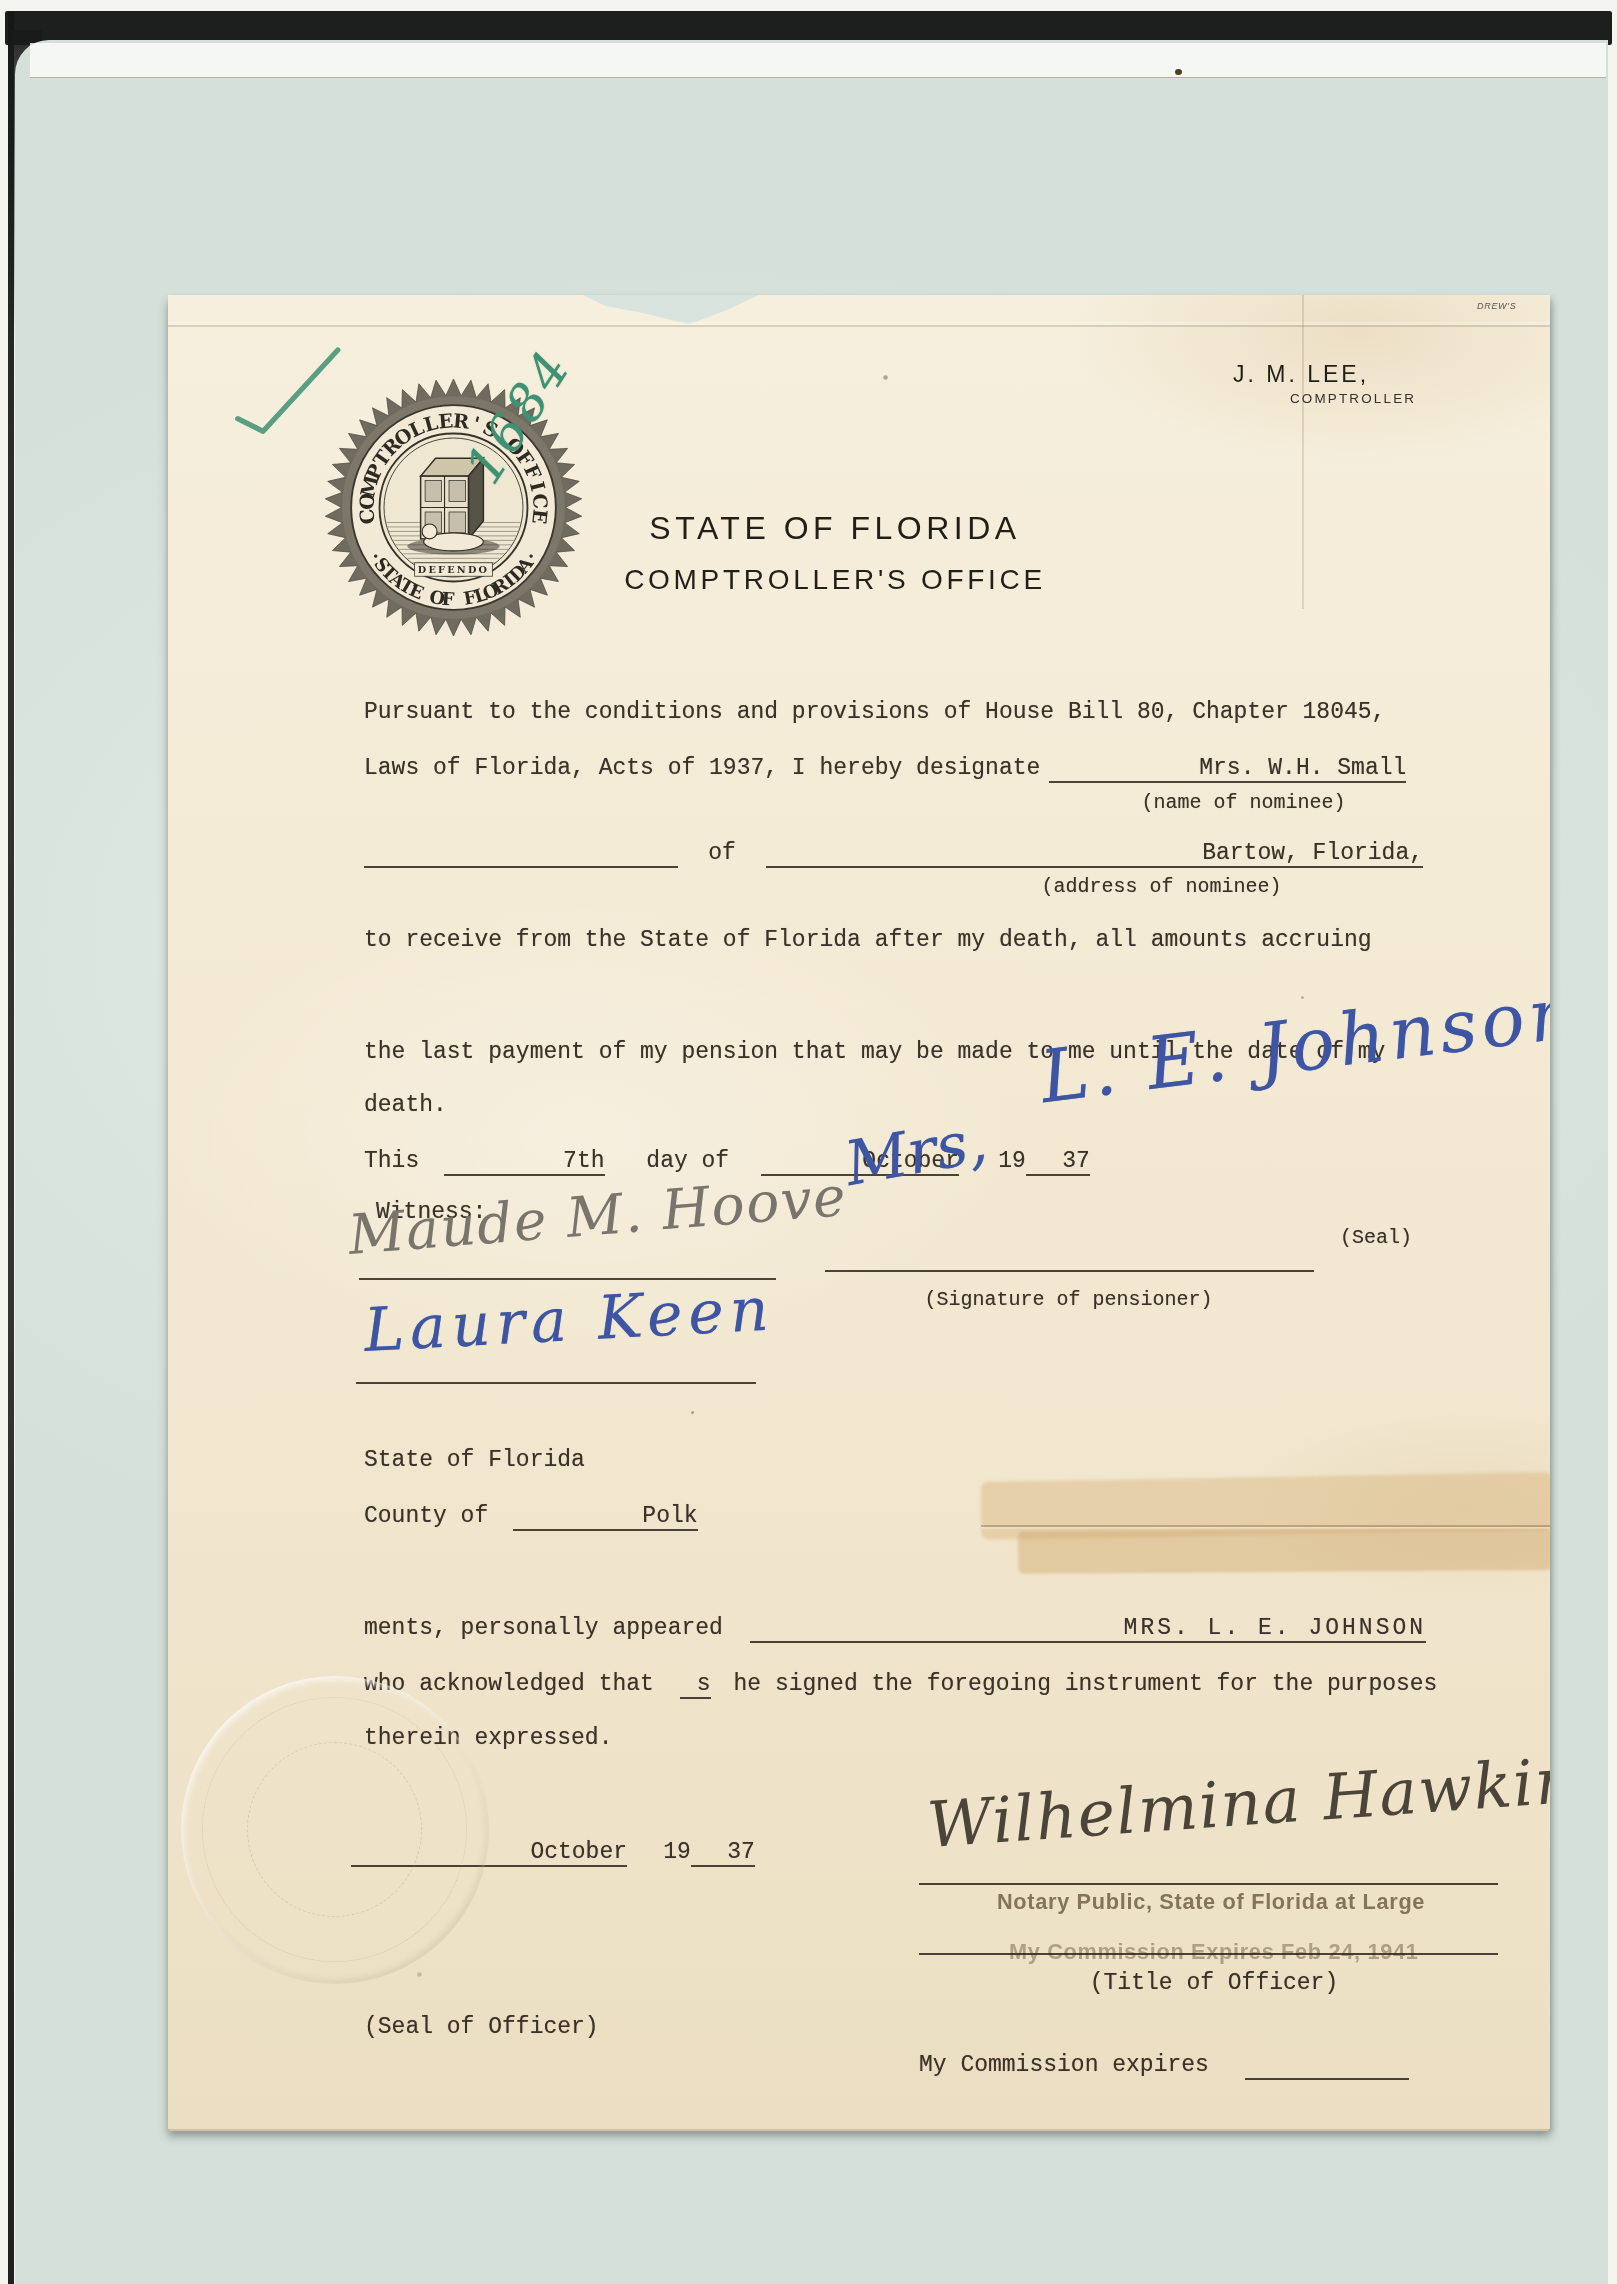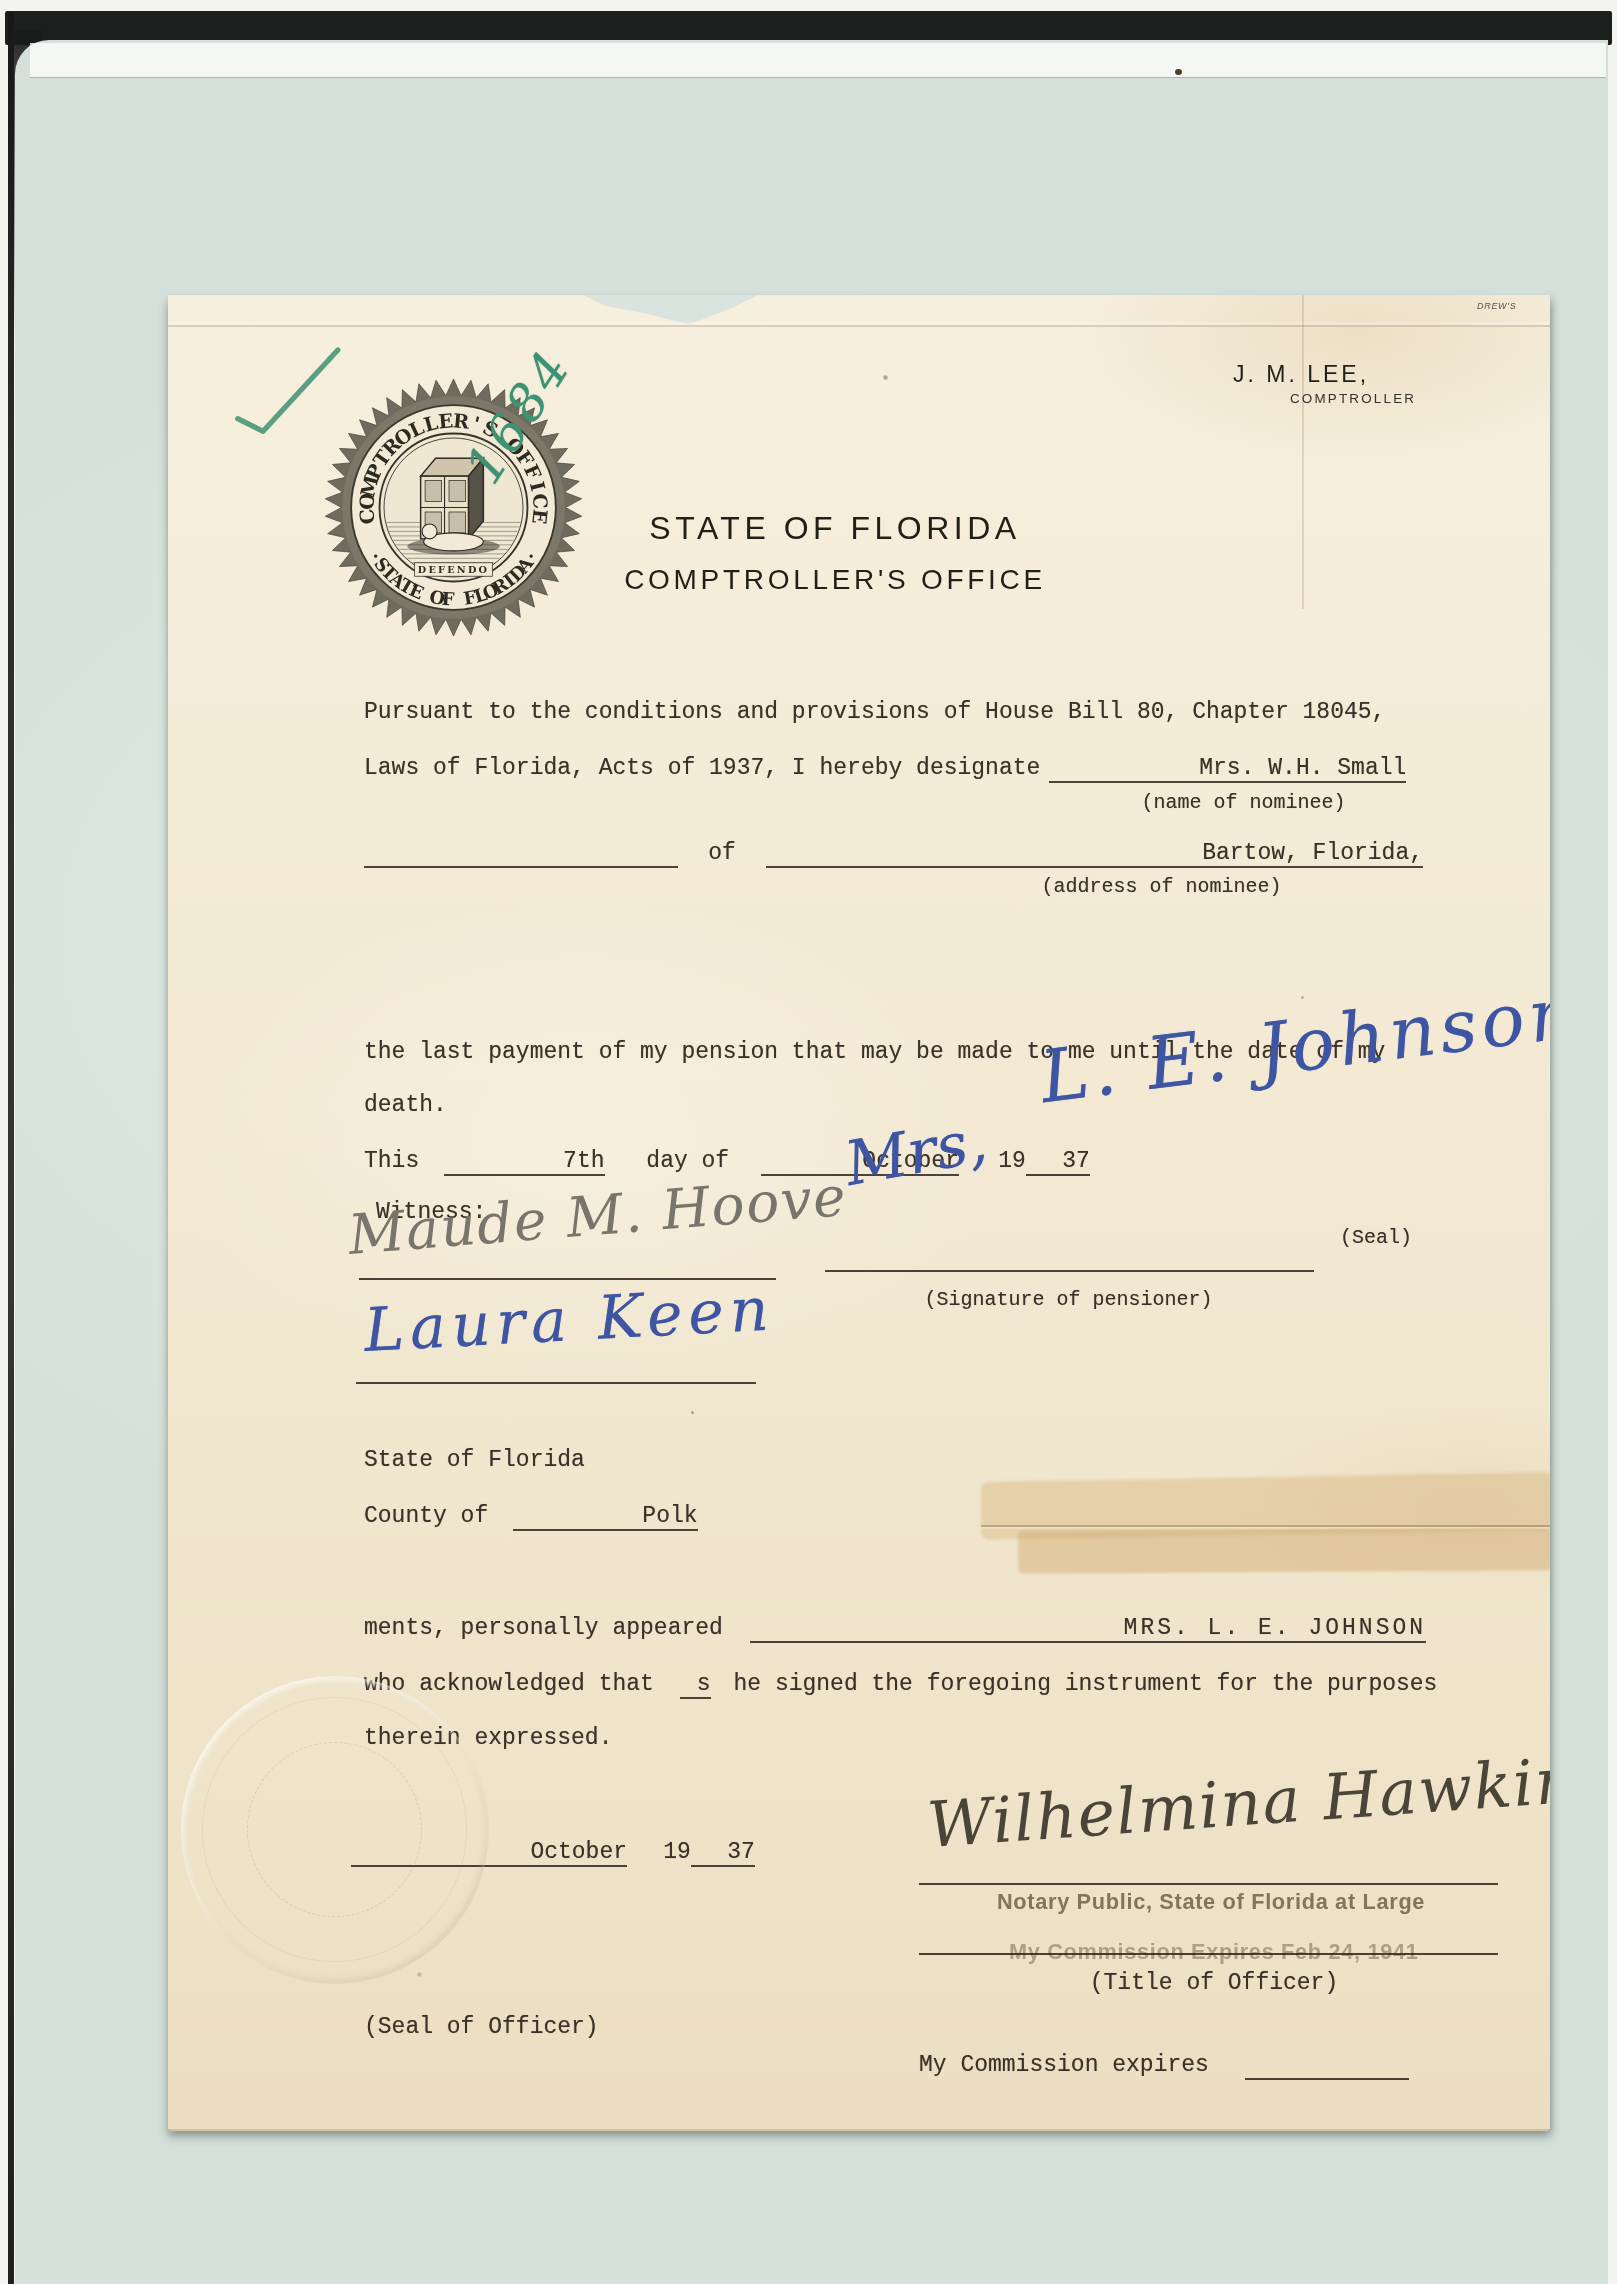--- a/index.html
+++ b/index.html
@@ -179,20 +179,21 @@
     </div>
     <div class="tw tw-sm" style="left:941px;top:495px;width:269px;text-align:center;">(name of nominee)</div>
 
     <div class="tw" style="left:196px;top:544px;">
       <span class="b" style="width:314px;">&nbsp;</span>
       <span style="margin:0 16.4px;">of</span>
       <span class="b" style="min-width:657px;">Bartow, Florida,</span>
     </div>
     <div class="tw tw-sm" style="left:859px;top:579px;width:269px;text-align:center;">(address of nominee)</div>
 
+    <div class="tw" style="left:196px;top:631px;">to receive from the State of Florida after my death, all amounts accruing</div>
     <div class="tw" style="left:196px;top:743px;">the last payment of my pension that may be made to me until the date of my</div>
     <div class="tw" style="left:196px;top:796px;">death.</div>
 
     <div class="tw" style="left:196px;top:852px;">
       <span>This</span>
       <span class="b" style="width:161px;margin-left:10.5px;">7th</span>
       <span style="margin-left:28px;">day of</span>
       <span class="b" style="width:198px;margin-left:18px;">October</span>
       <span style="margin-left:25.4px;">19</span><span class="b" style="width:64px;">37</span>
     </div>

